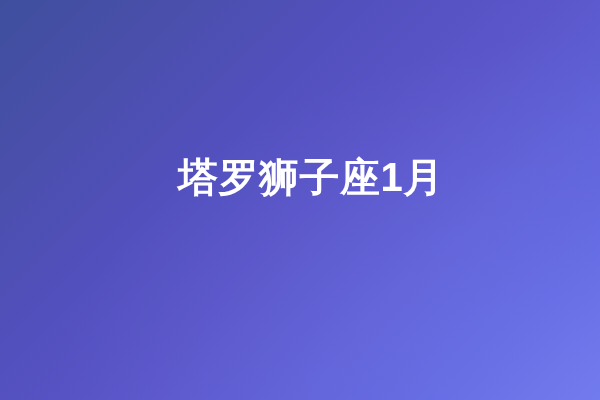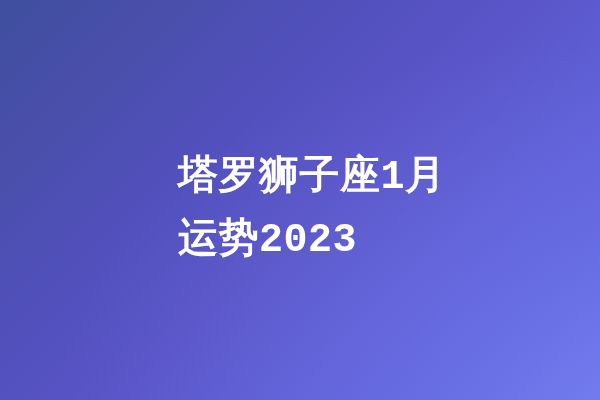--- a/index.html
+++ b/index.html
@@ -61,26 +61,24 @@
     font-size: 40px;
     font-weight: bold;
     line-height: 63px;
     letter-spacing: 0.5px;
     white-space: nowrap;
     -webkit-font-smoothing: antialiased;
   }
 
   .title-line {
     display: block;
-    font-family: Liberation Mono, monospace;
   }
 </style>
 </head>
 <body>
 
 <div class="banner">
 
   <div class="title-block">
     <span class="title-line">塔罗狮子座1月</span>
-    <span class="title-line">运势2023</span>
   </div>
 
 </div>
 
 </body></html>

